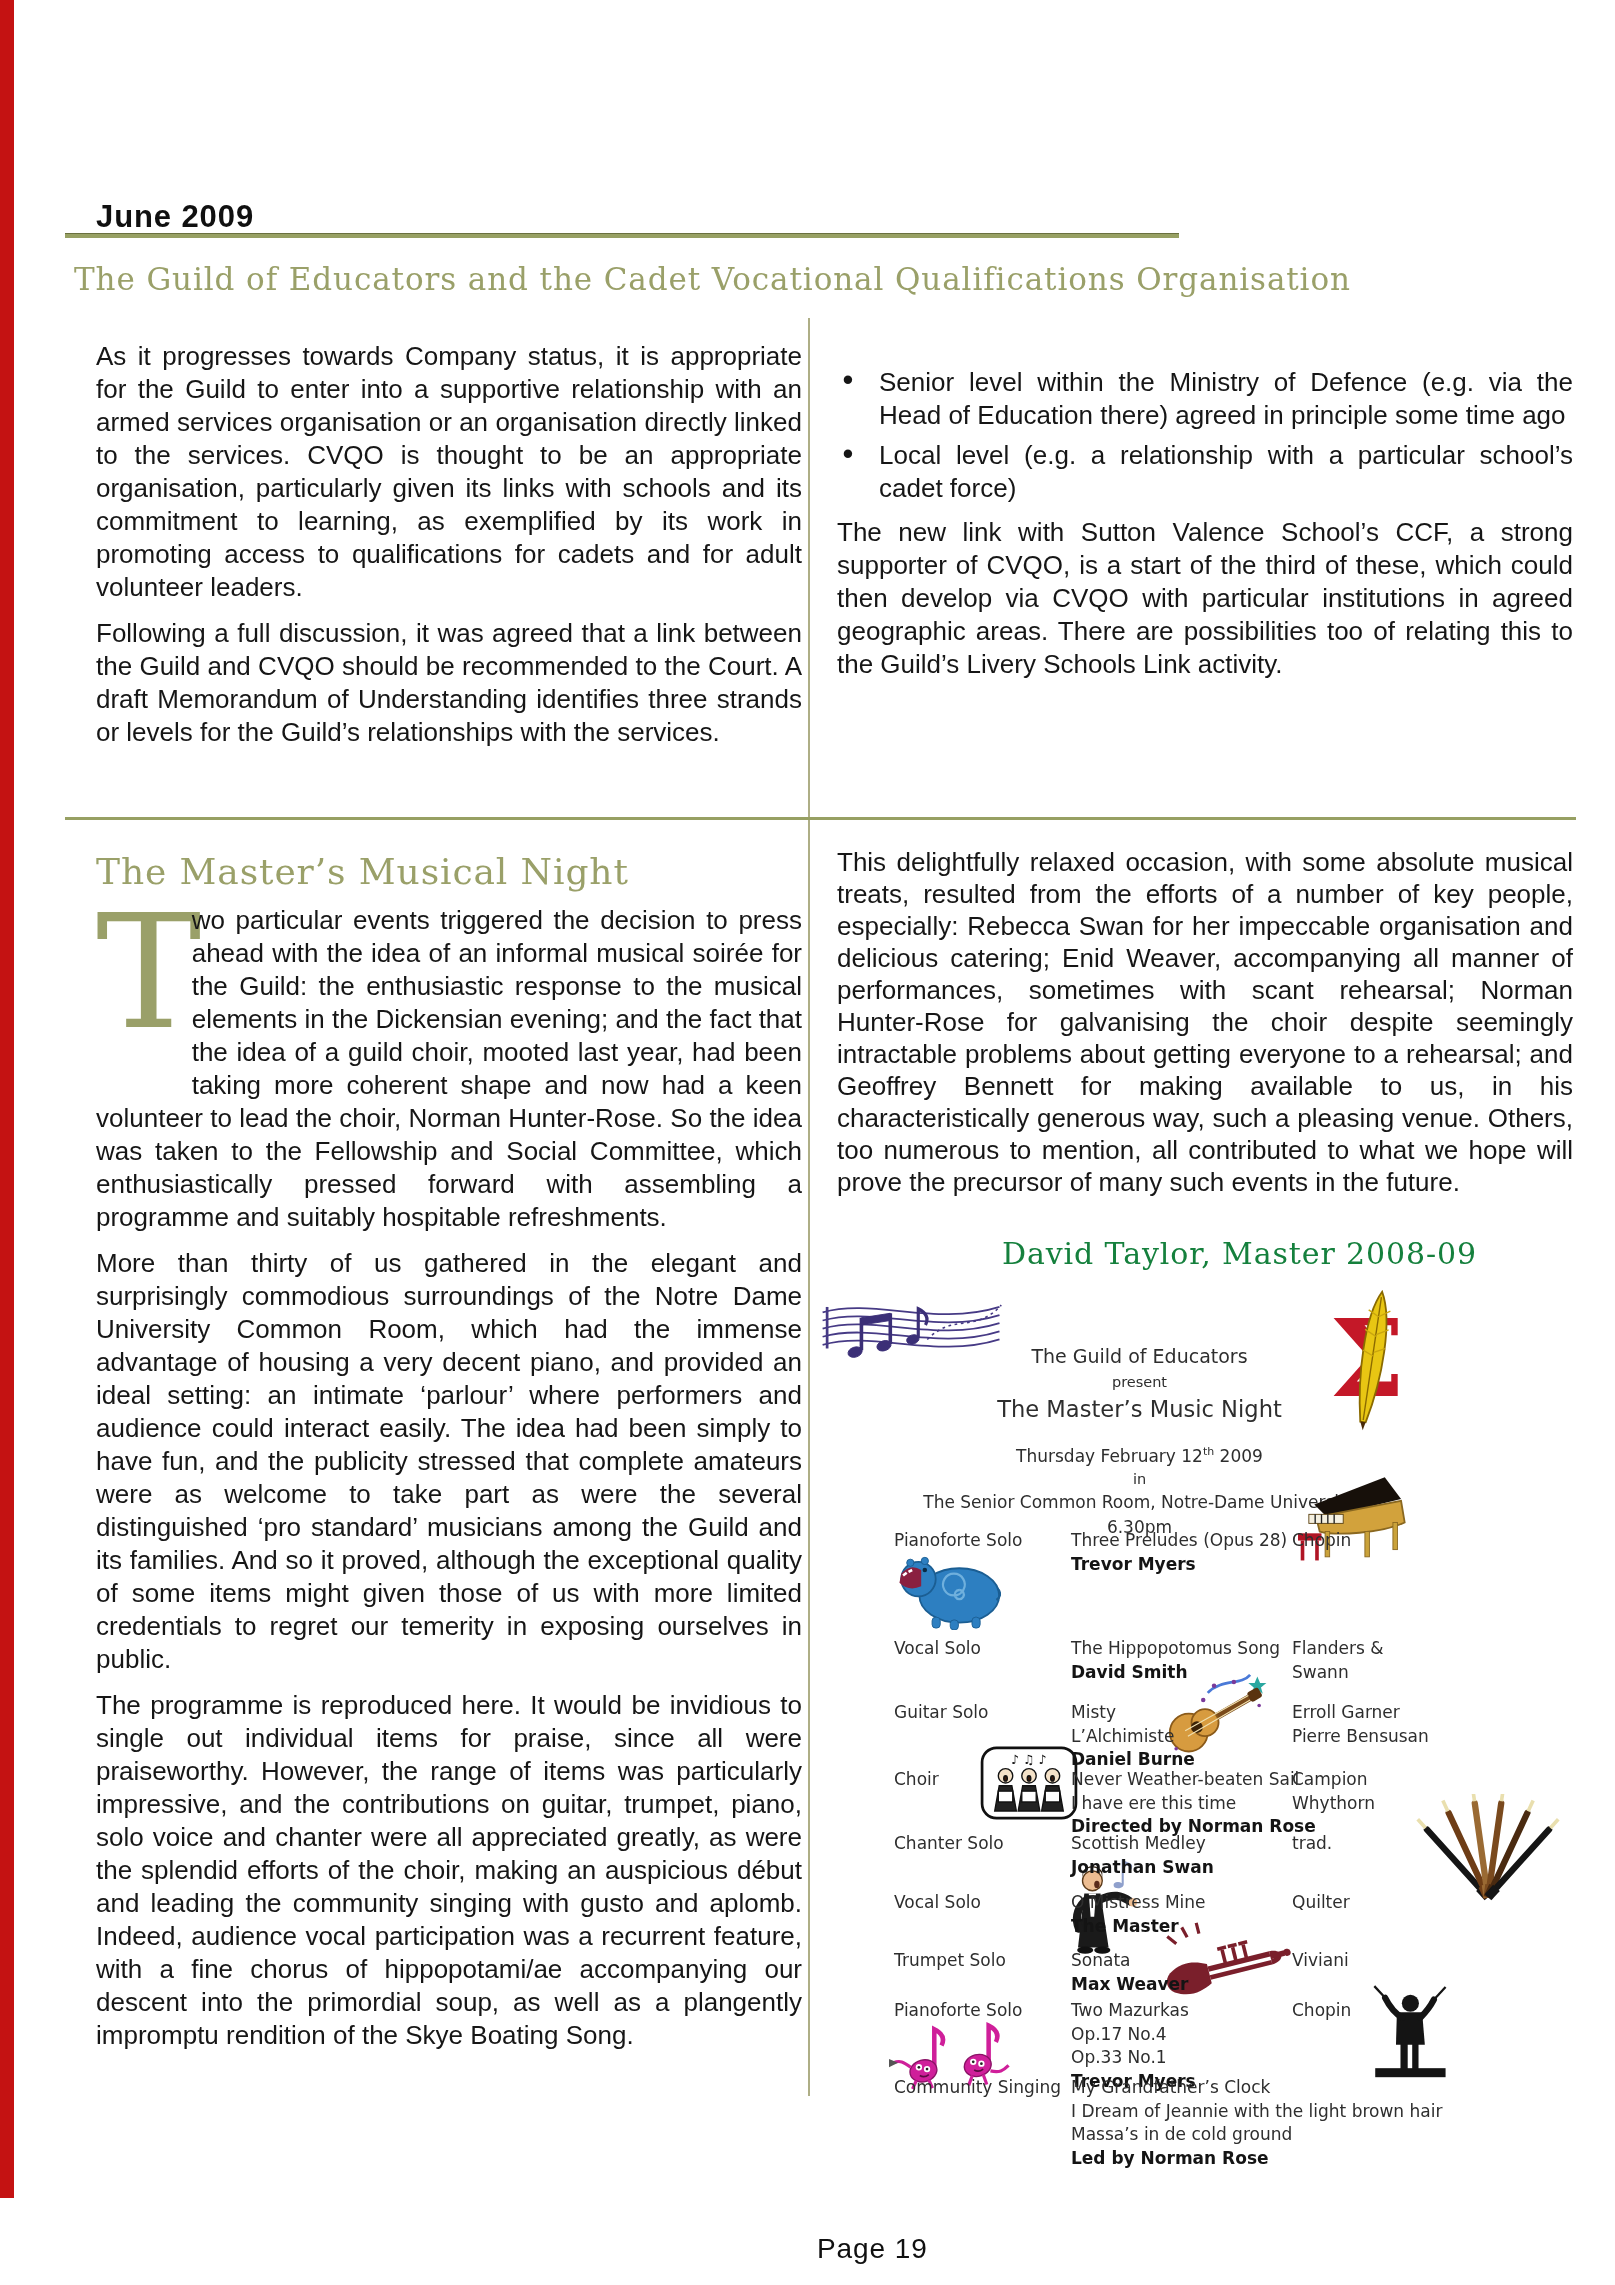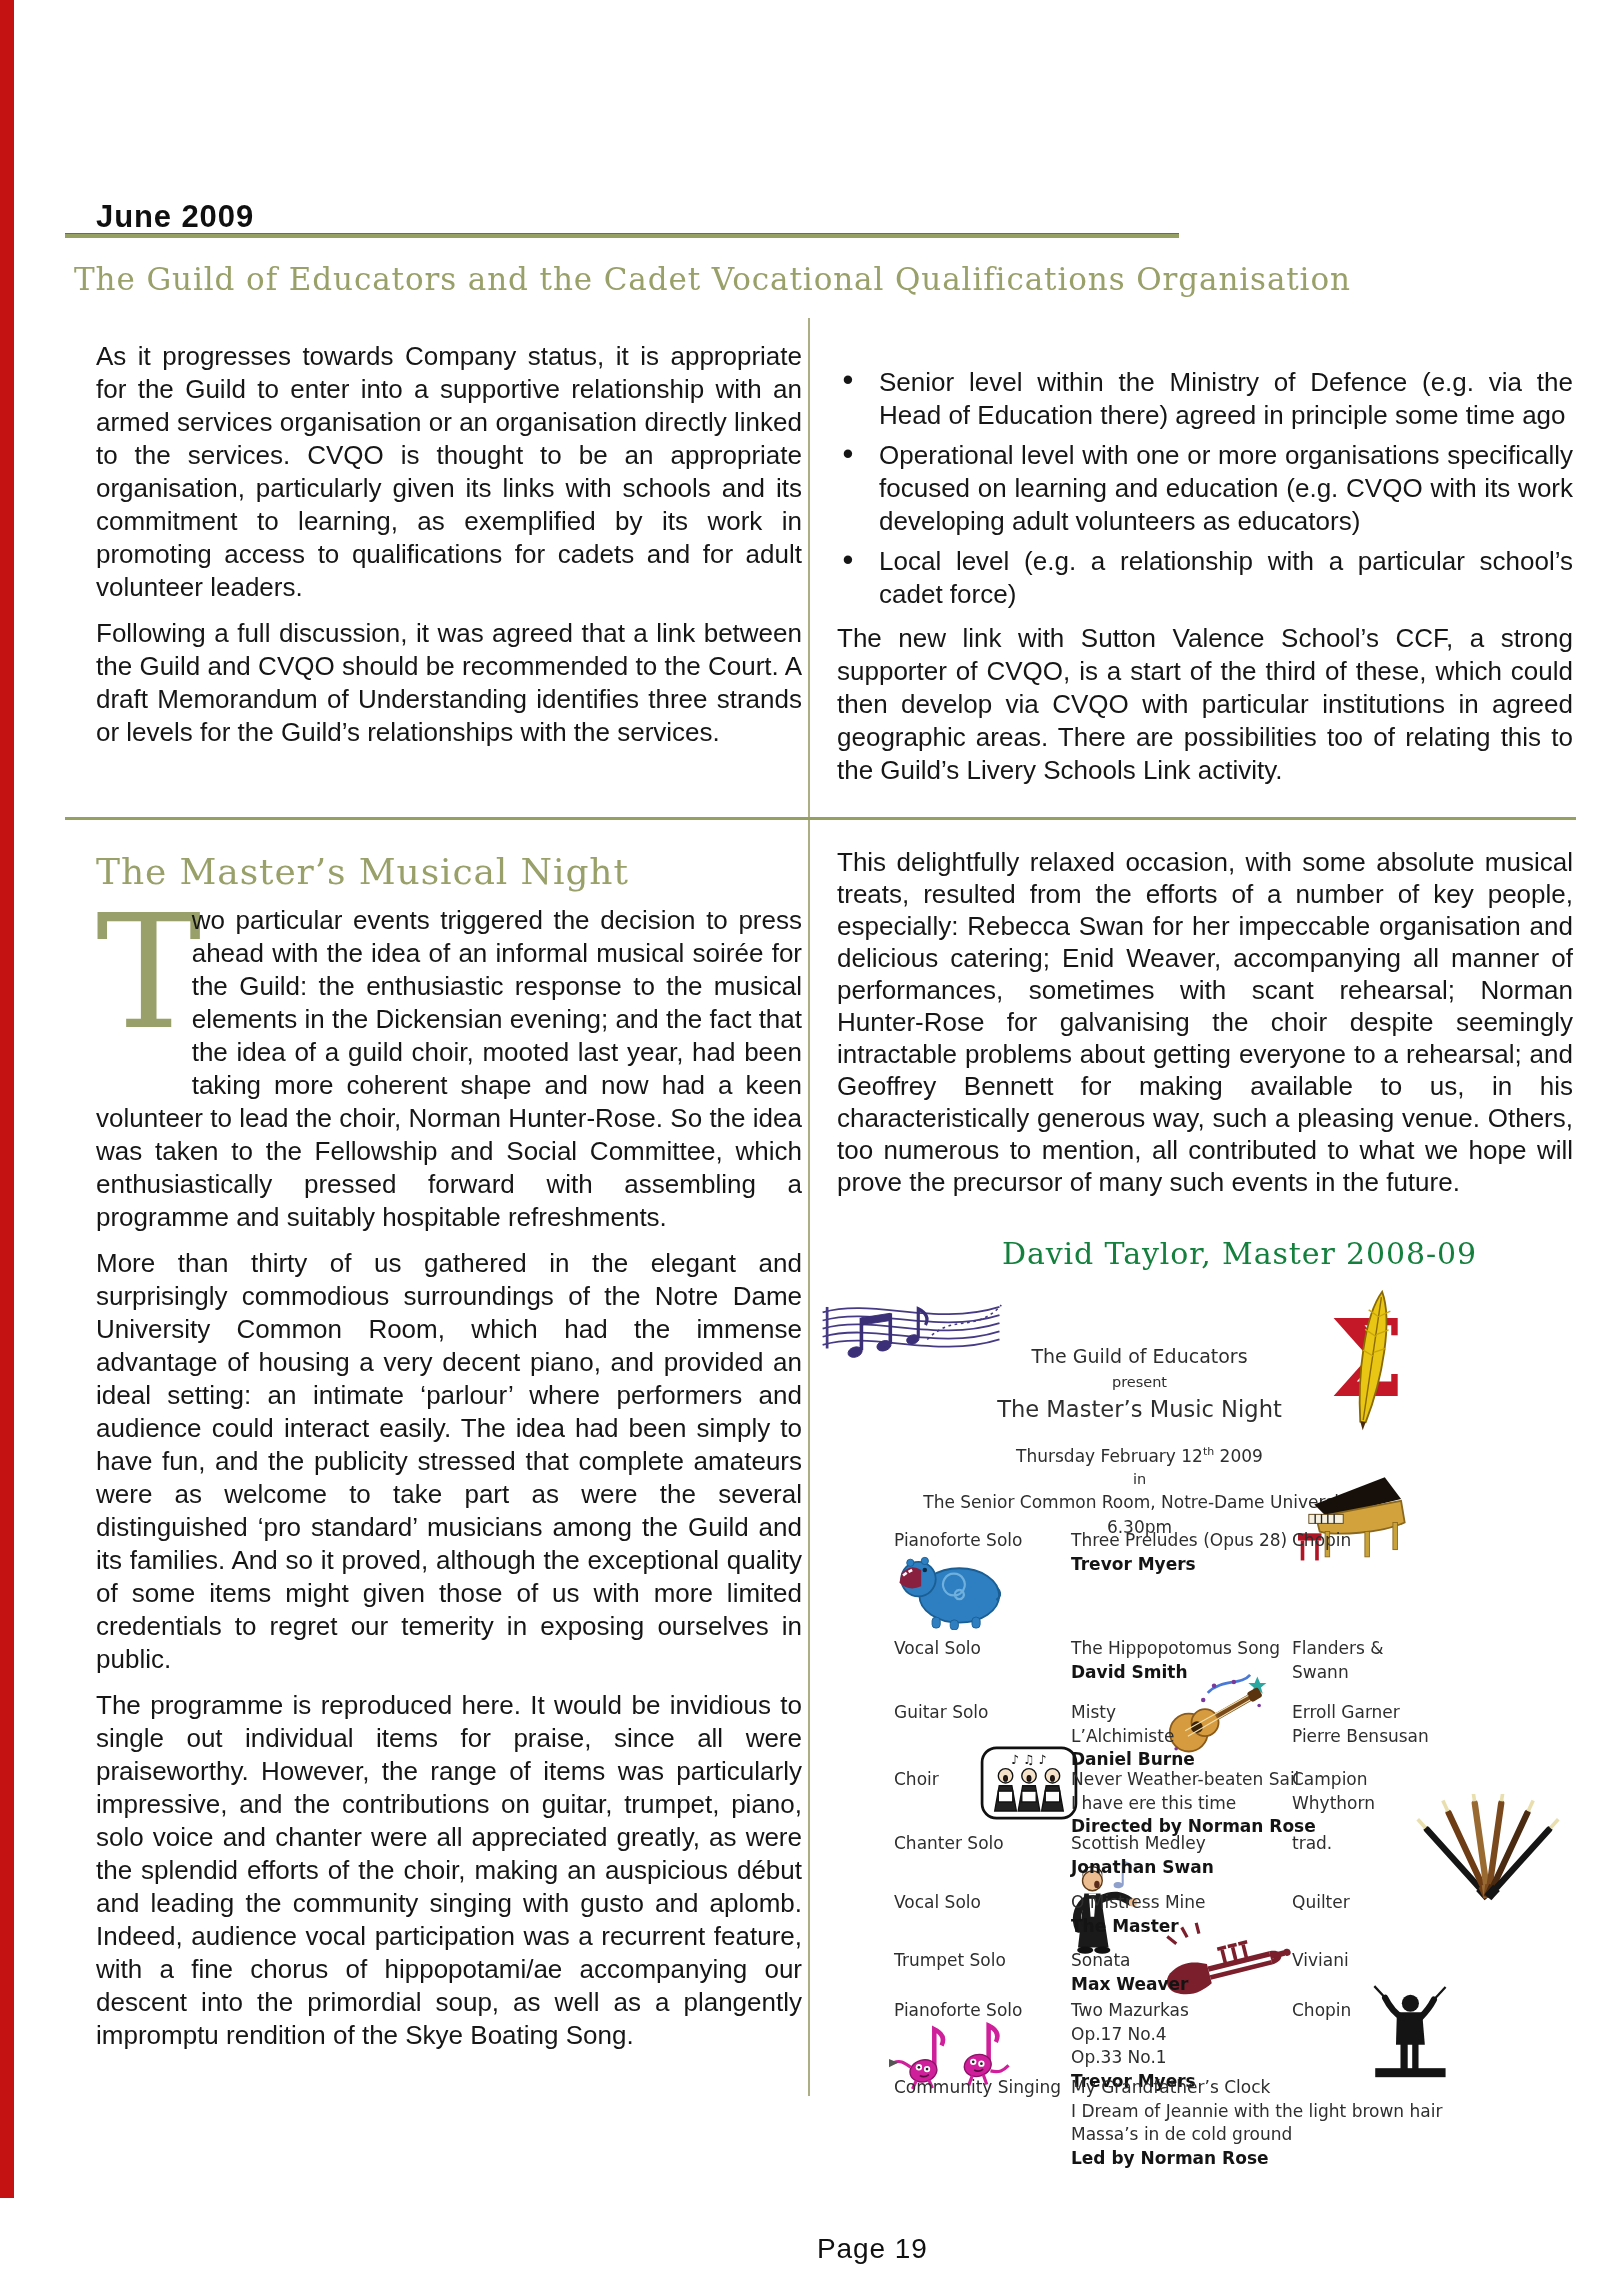--- a/index.html
+++ b/index.html
@@ -77,21 +77,20 @@
   <div class="column-divider"></div>
   <div class="section-rule"></div>
 
   <div id="left-top" class="col">
     <p>As it progresses towards Company status, it is appropriate for the Guild to enter into a supportive relationship with an armed services organisation or an organisation directly linked to the services. CVQO is thought to be an appropriate organisation, particularly given its links with schools and its commitment to learning, as exemplified by its work in promoting access to qualifications for cadets and for adult volunteer leaders.</p>
     <p>Following a full discussion, it was agreed that a link between the Guild and CVQO should be recommended to the Court. A draft Memorandum of Understanding identifies three strands or levels for the Guild’s relationships with the services.</p>
   </div>
 
   <div id="right-top" class="col">
     <div class="bullet">Senior level within the Ministry of Defence (e.g. via the Head of Education there) agreed in principle some time ago</div>
-    <div class="bullet">Operational level with one or more organisations specifically focused on learning and education (e.g. CVQO with its work developing adult volunteers as educators)</div>
     <div class="bullet">Local level (e.g. a relationship with a particular school’s cadet force)</div>
     <p style="margin-top:11px">The new link with Sutton Valence School’s CCF, a strong supporter of CVQO, is a start of the third of these, which could then develop via CVQO with particular institutions in agreed geographic areas. There are possibilities too of relating this to the Guild’s Livery Schools Link activity.</p>
   </div>
 
   <div id="left-main" class="col">
     <h2 class="section-title">The Master’s Musical Night</h2>
     <p><span class="drop-cap">T</span><span>wo particular events triggered the decision to press ahead with the idea of an informal musical soirée for the Guild: the enthusiastic response to the musical elements in the Dickensian evening; and the fact that the idea of a guild choir, mooted last year, had been taking more coherent shape and now had a keen volunteer to lead the choir, Norman Hunter-Rose. So the idea was taken to the Fellowship and Social Committee, which enthusiastically pressed forward with assembling a programme and suitably hospitable refreshments.</span></p>
     <p>More than thirty of us gathered in the elegant and surprisingly commodious surroundings of the Notre Dame University Common Room, which had the immense advantage of housing a very decent piano, and provided an ideal setting: an intimate ‘parlour’ where performers and audience could interact easily. The idea had been simply to have fun, and the publicity stressed that complete amateurs were as welcome to take part as were the several distinguished ‘pro standard’ musicians among the Guild and its families. And so it proved, although the exceptional quality of some items might given those of us with more limited credentials to regret our temerity in exposing ourselves in public.</p>
     <p>The programme is reproduced here. It would be invidious to single out individual items for praise, since all were praiseworthy. However, the range of items was particularly impressive, and the contributions on guitar, trumpet, piano, solo voice and chanter were all appreciated greatly, as were the splendid efforts of the choir, making an auspicious début and leading the community singing with gusto and aplomb. Indeed, audience vocal participation was a recurrent feature, with a fine chorus of hippopotami/ae accompanying our descent into the primordial soup, as well as a plangently impromptu rendition of the Skye Boating Song.</p>
   </div>

